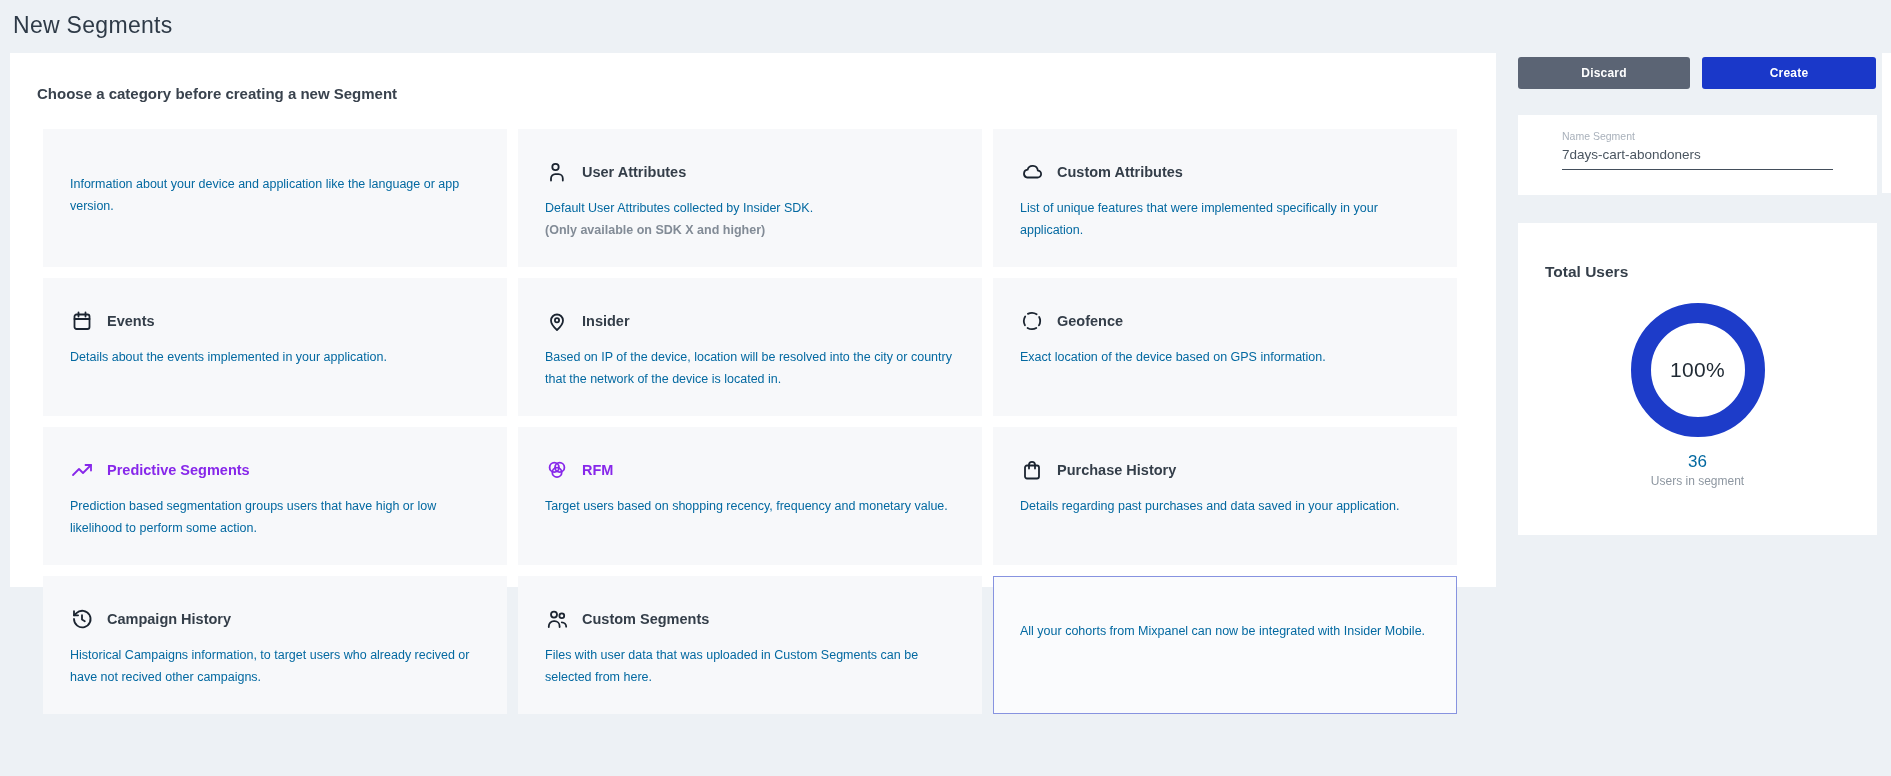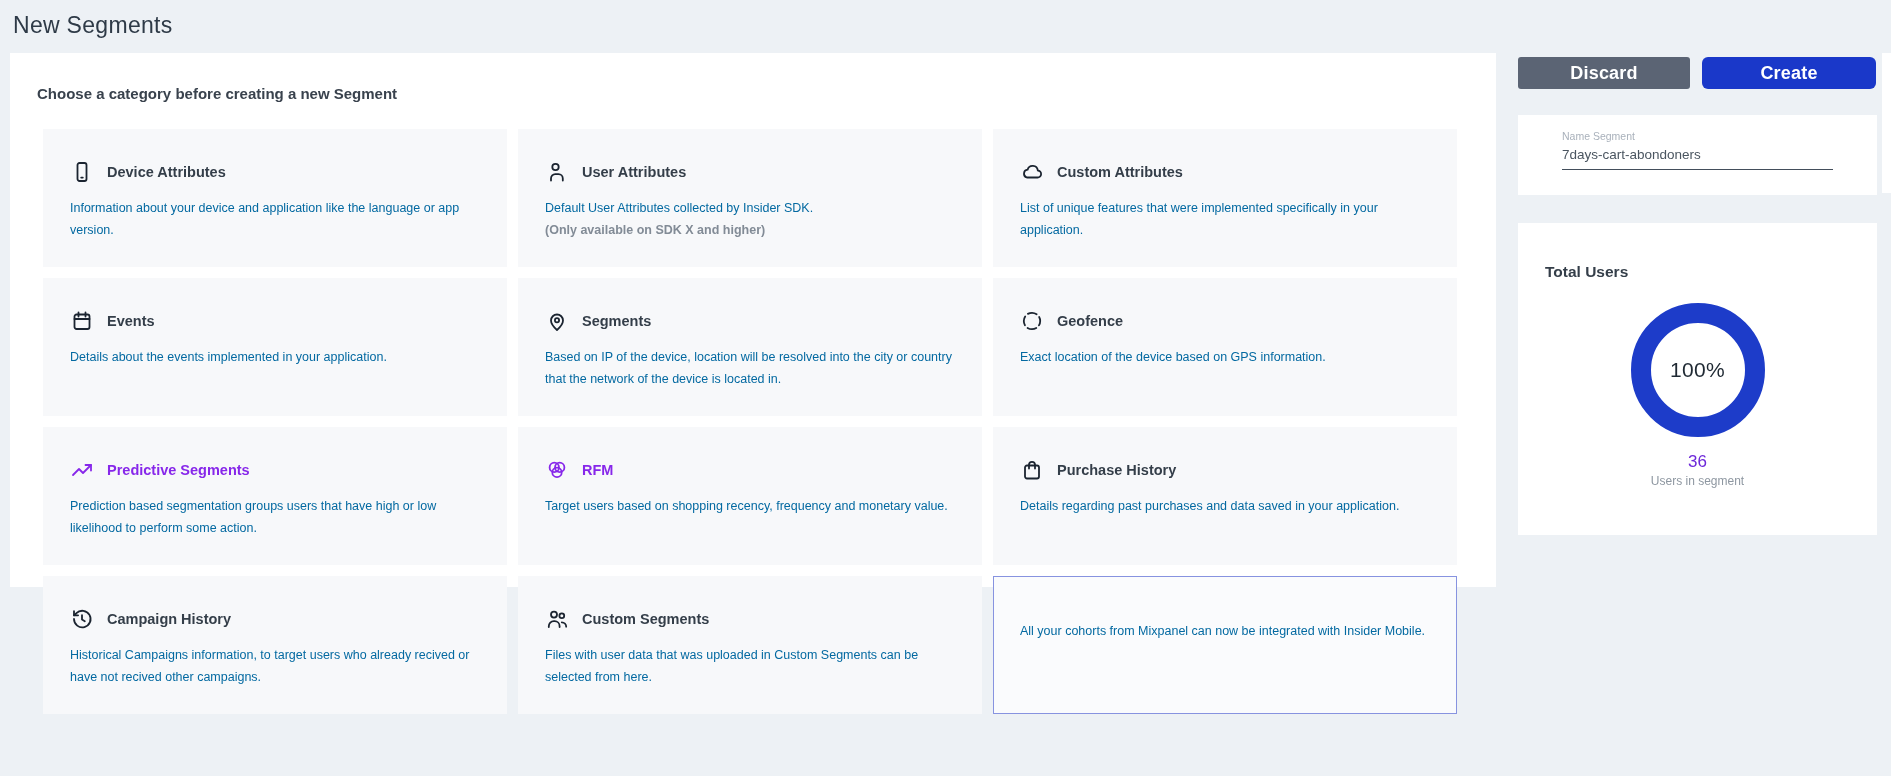--- a/index.html
+++ b/index.html
@@ -43,25 +43,25 @@
   .card-title { font-size:14.5px; font-weight:700; color:#343e49; }
   .card.accent .card-title, .card.accent .icon { color:#8727ea; }
   .card-desc {
     display:block; margin-top:14px;
     font-size:12.5px; line-height:1.75; color:#0369a1; max-width:420px;
   }
   .card-desc2 { display:block; font-size:12.5px; line-height:1.6; color:#828b96; font-weight:700; }
   .btn {
     position:absolute; top:57px; height:32px;
     border:none; border-radius:3px; color:#ffffff;
-    font-family:inherit; font-size:18px; font-weight:700;
+    font-family:inherit; font-size:12px; font-weight:700;
     cursor:pointer; letter-spacing:.2px;
   }
   .btn-discard { left:1518px; width:172px; background:#5b6474; }
-  .btn-create  { left:1702px; width:174px; background:#1a38c9;border-radius:6px; }
+  .btn-create  { left:1702px; width:174px; background:#1a38c9; }
   .name-card {
     position:absolute; left:1518px; top:115px; width:359px; height:80px;
     background:#ffffff; padding:15px 44px;
   }
   .name-label { font-size:10.5px; color:#a9b1bb; }
   .name-input {
     margin-top:5px; width:100%;
     border:none; border-bottom:1px solid #434e5b; background:transparent;
     font-family:inherit; font-size:13.5px; color:#4a5560; padding:0 0 7px 0;
     outline:none;
@@ -71,42 +71,33 @@
     background:#ffffff; padding:40px 27px;
   }
   .total-title { font-size:15.5px; font-weight:700; color:#343e49; }
   .donut {
     width:134px; height:134px;
     border:20px solid #1d3cc9; border-radius:50%;
     margin:22px auto 0;
     display:flex; align-items:center; justify-content:center;
   }
   .donut-label { font-size:21px; font-weight:400; color:#1f2933; letter-spacing:.3px; }
-  .total-count { margin-top:15px; text-align:center; font-size:17px; font-weight:500; color:#6d28d9; }
+  .total-count { margin-top:15px; text-align:center; font-size:17px; font-weight:500; color:#0369a1; }
   .total-caption { margin-top:2px; text-align:center; font-size:12px; color:#8e97a1; }
   .scroll-thumb { position:absolute; right:0; top:53px; width:9px; height:140px; background:#ffffff; }
 </style>
 </head>
 <body>
 
 <div class="page-title">New Segments</div>
 
 <div class="main-panel">
   <div class="panel-heading">Choose a category before creating a new Segment</div>
   <div class="grid">
       <div class="card">
-    <div class="card-head">
-      <span class="icon">
-            <svg viewBox="0 0 24 24" fill="none" stroke="currentColor" stroke-width="1.8" stroke-linecap="round" stroke-linejoin="round">
-              <rect x="7.5" y="3" width="9" height="18" rx="2"></rect>
-              <line x1="11.2" y1="17.6" x2="12.8" y2="17.6"></line>
-            </svg>
-          </span>
-      <span class="card-title">Device Attributes</span>
-    </div>
     <span class="card-desc">Information about your device and application like the language or app version.</span>
 
   </div>
       <div class="card">
     <div class="card-head">
       <span class="icon">
             <svg viewBox="0 0 24 24" fill="none" stroke="currentColor" stroke-width="1.8" stroke-linecap="round" stroke-linejoin="round">
               <circle cx="10.5" cy="7" r="3.2"></circle>
               <path d="M6 20.5v-2a4.3 4.3 0 0 1 4.3-4.3h3.2a4.3 4.3 0 0 1 4.3 4.3v2"></path>
             </svg>
@@ -142,21 +133,21 @@
 
   </div>
       <div class="card">
     <div class="card-head">
       <span class="icon">
             <svg viewBox="0 0 24 24" fill="none" stroke="currentColor" stroke-width="1.8" stroke-linecap="round" stroke-linejoin="round">
               <path d="M12 21c-3.8-3.4-6-6.6-6-9.5a6 6 0 1 1 12 0c0 2.9-2.2 6.1-6 9.5z"></path>
               <circle cx="12" cy="11.2" r="2.1"></circle>
             </svg>
           </span>
-      <span class="card-title">Segments</span>
+      <span class="card-title">Insider</span>
     </div>
     <span class="card-desc">Based on IP of the device, location will be resolved into the city or country that the network of the device is located in.</span>
 
   </div>
       <div class="card">
     <div class="card-head">
       <span class="icon">
             <svg viewBox="0 0 24 24" fill="none" stroke="currentColor" stroke-width="1.8" stroke-linecap="round" stroke-linejoin="round">
               <circle cx="12" cy="12" r="8.2" stroke-dasharray="9.2 3.7" stroke-dashoffset="4.6"></circle>
             </svg>

